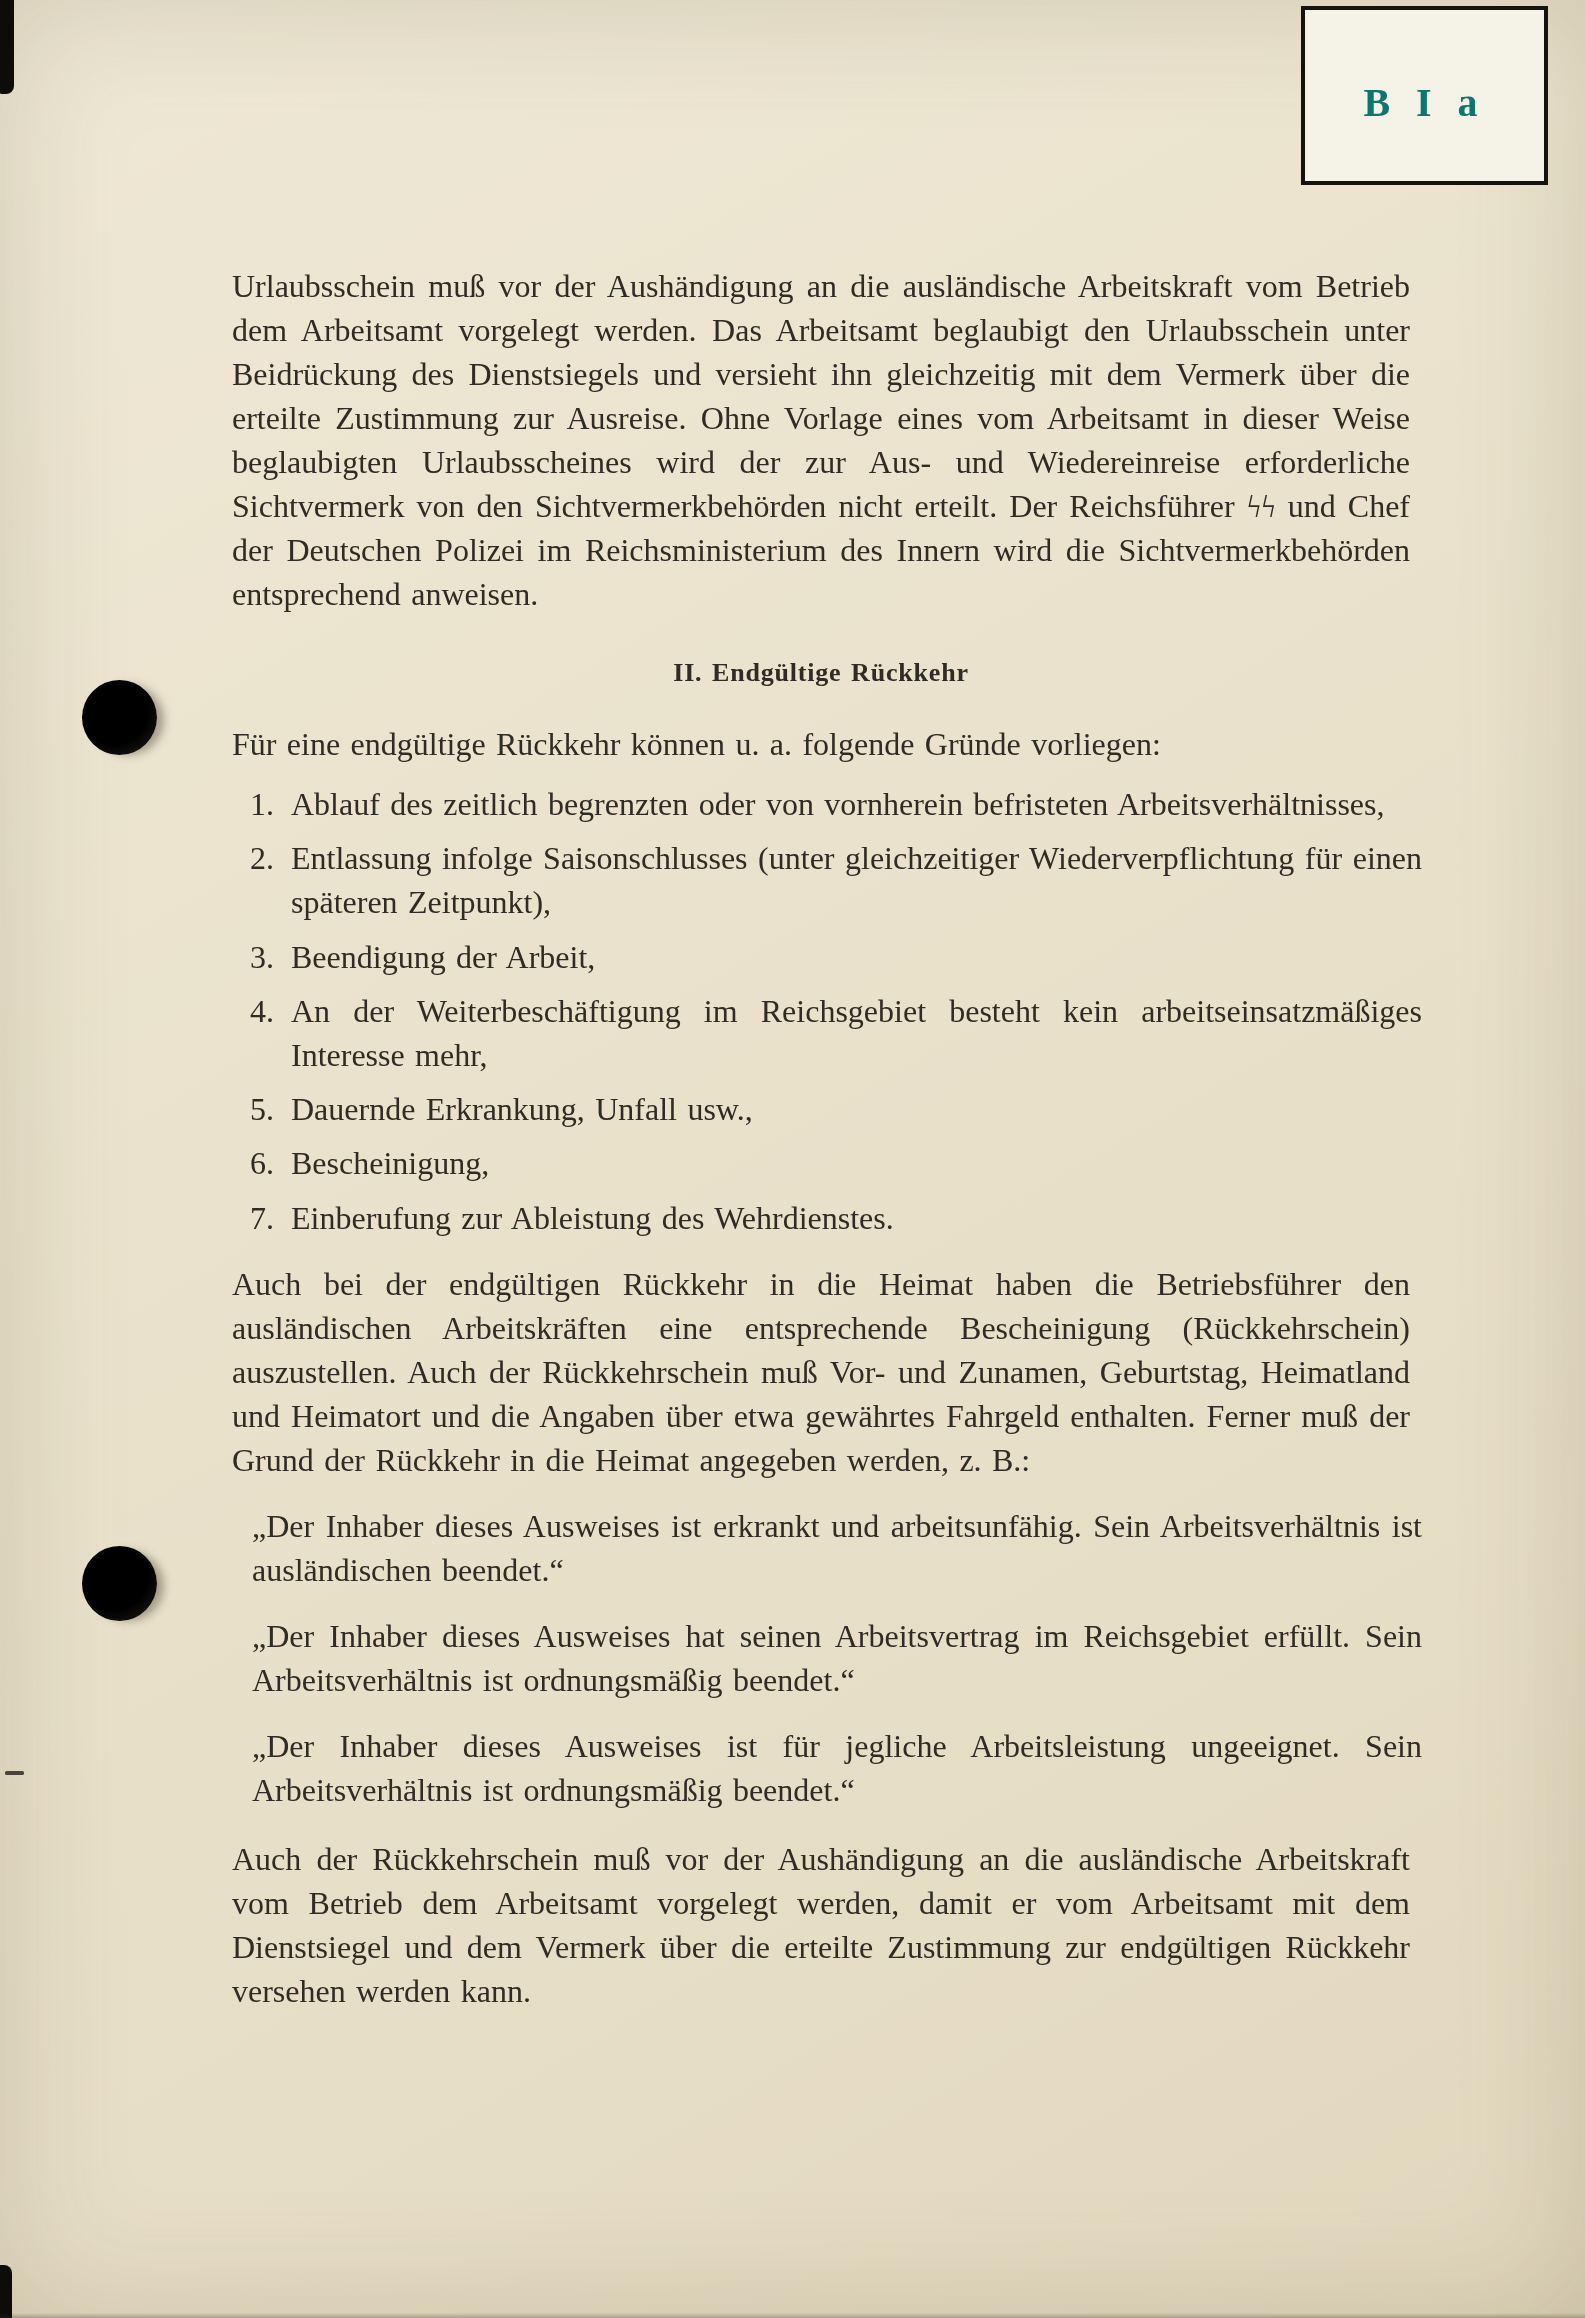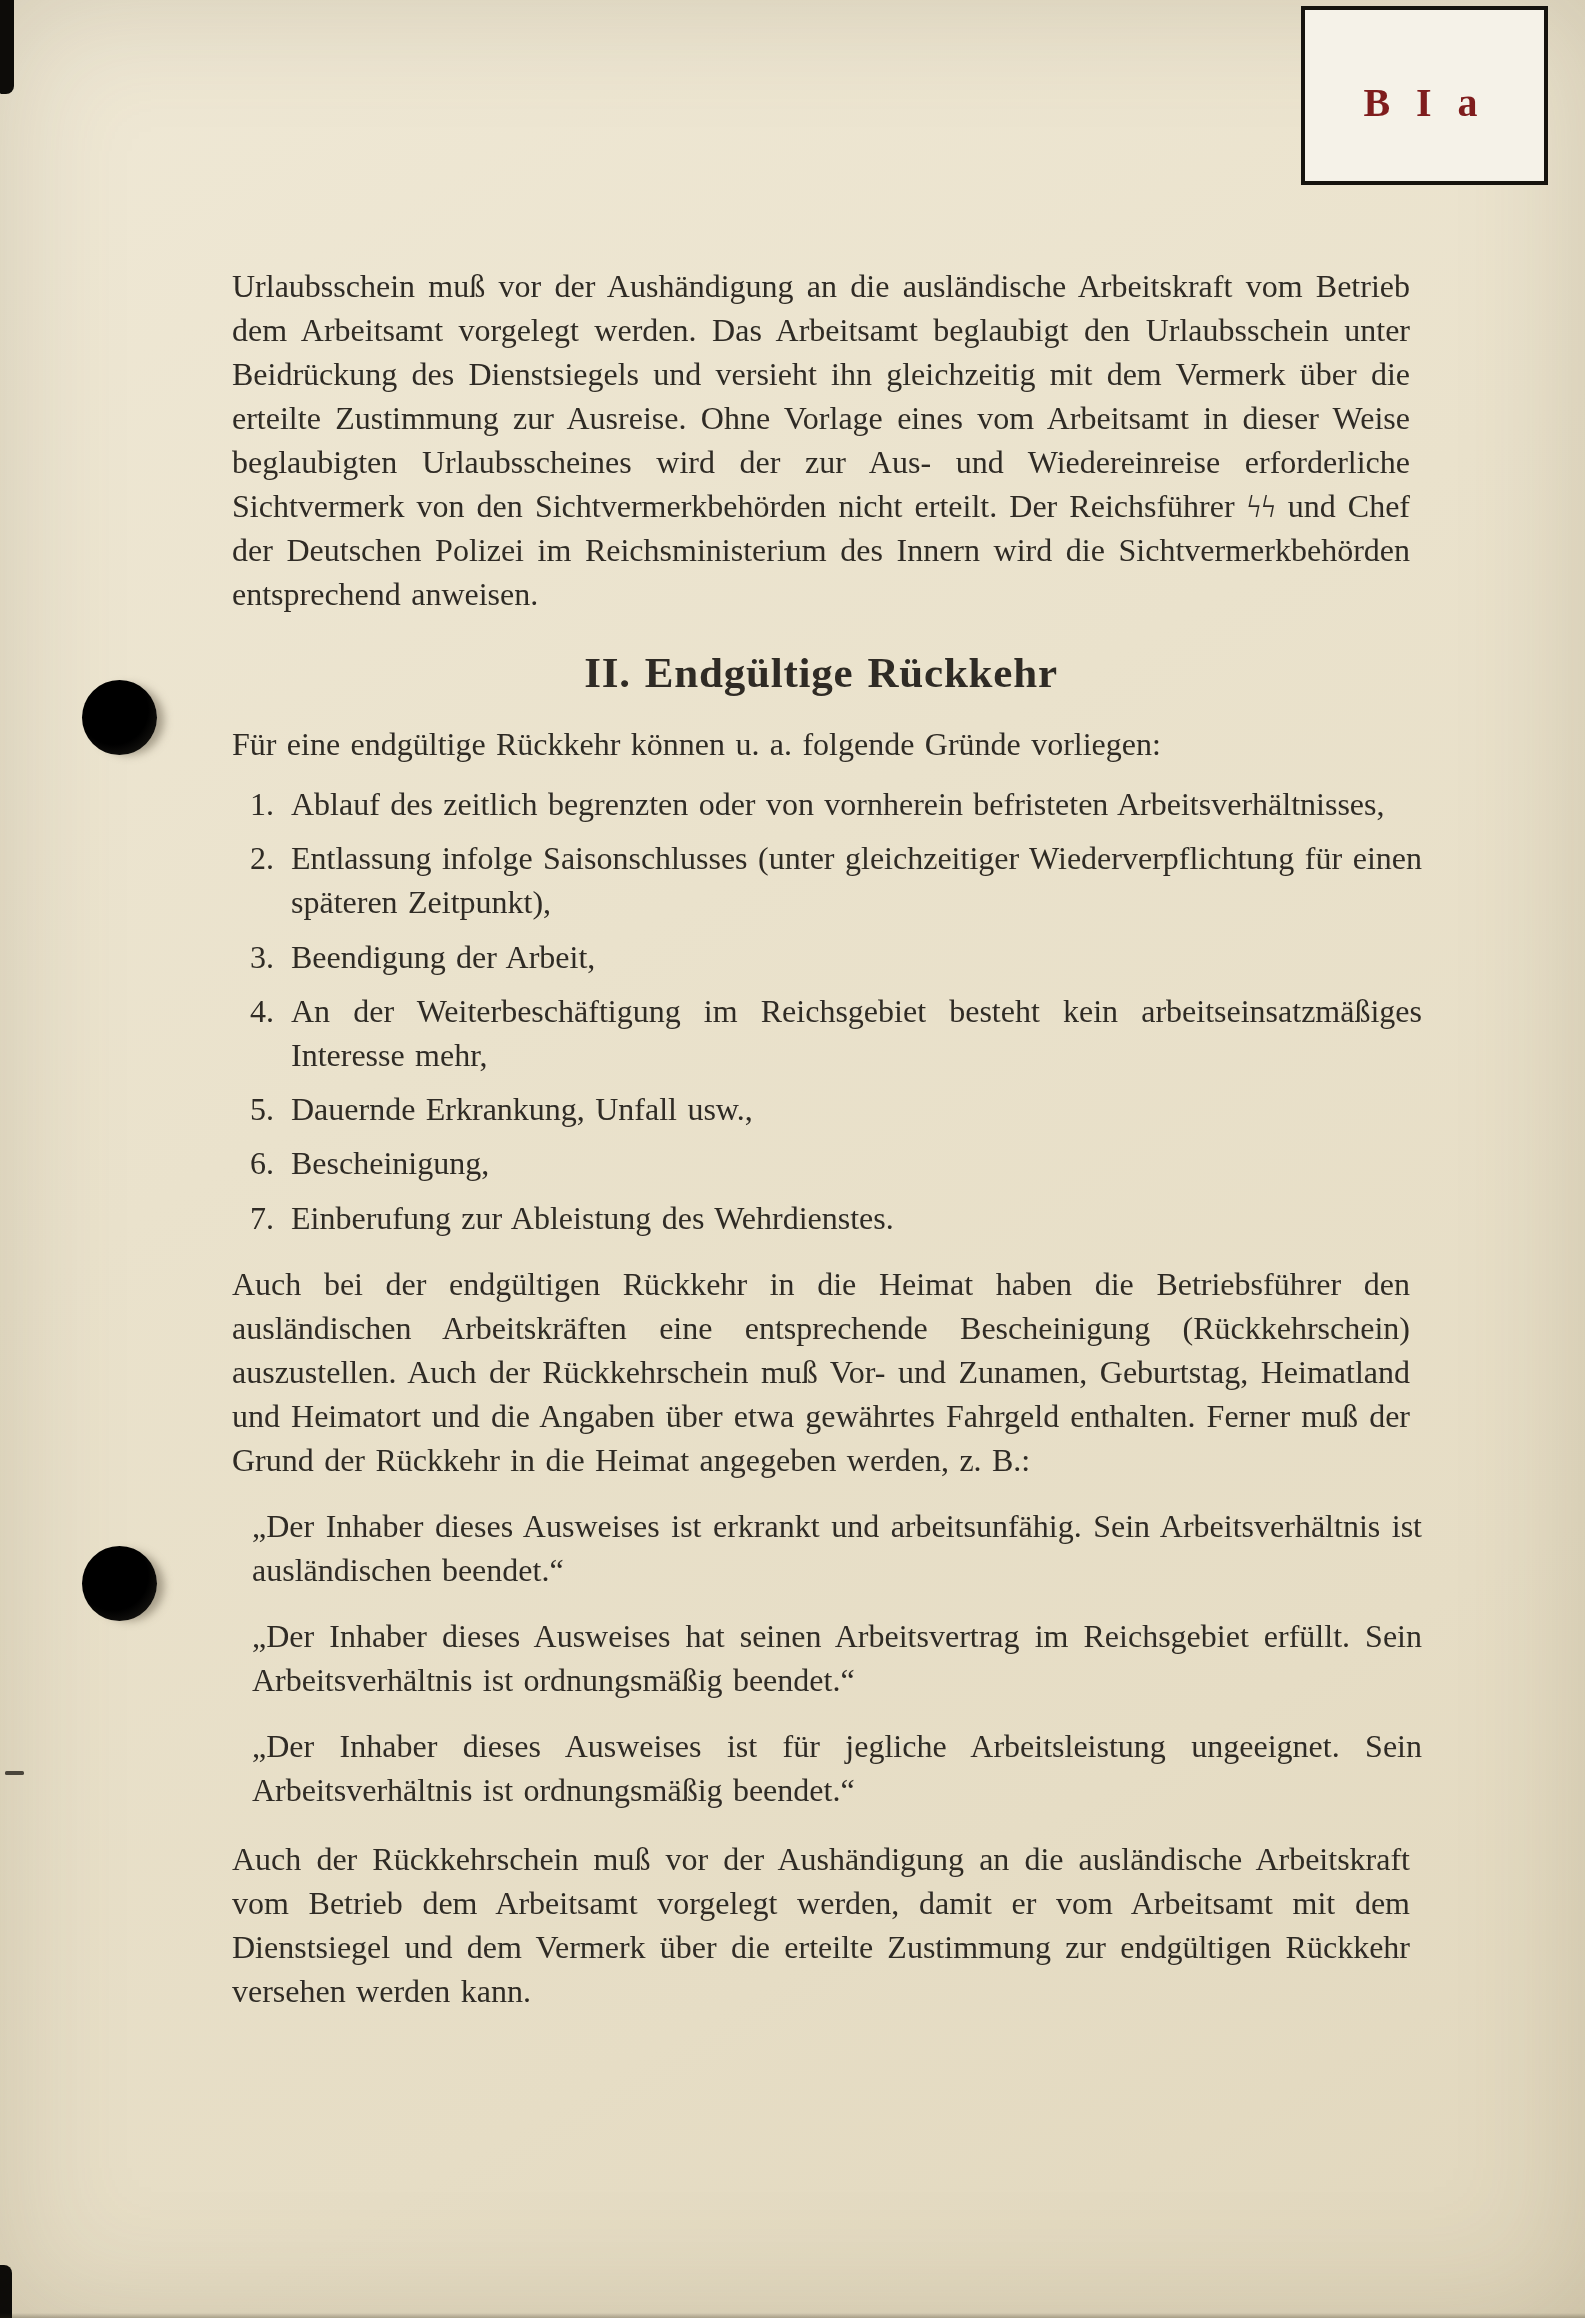--- a/index.html
+++ b/index.html
@@ -41,21 +41,21 @@
   .tab-box {
     position: absolute;
     left: 1301px; top: 6.3px;
     width: 247px; height: 179px;
     border: 4px solid #15130e;
     background: #f5f2e8;
     display: flex; align-items: center; justify-content: center;
   }
   .tab-label {
     font-size: 40px; font-weight: bold; letter-spacing: 8px;
-    color: #7f1d1d; padding-top: 14.3px;
+    color: #0f766e; padding-top: 14.3px;
   }
   .page-number {
     position: absolute;
     left: 220px; top: 152px; width: 1202px;
     text-align: center;
     font-size: 32px; letter-spacing: 2.4px; word-spacing: 6.3px;
     color: #33302a;
   }
   
   .content {
@@ -63,21 +63,21 @@
     left: 220px; top: 252px; width: 1202px;
     font-size: 32px; line-height: 44px;
     text-align: justify;
     word-spacing: 2.4px;
     color: #2f2b25;
   }
   .body-par { margin: 12px; }
   .section-heading {
     text-align: center;
     font-weight: bold;
-    font-size: 43px;
+    font-size: 26px;
     margin: 35px 0 27px 0;
     letter-spacing: 0.8px;
   }
   .intro-line { margin-bottom: 16px; }
   .reasons { margin: 3.2px 0 22px 0; }
   .reason { display: flex; margin: 0 0 10.3px 0; }
   .reason-num { flex: 0 0 41px; margin-left: 30px; }
   .reason-text { flex: 1; text-align: justify; }
   .quote { margin: 22px 0 0 32px; text-align: justify; }
   .par-middle { margin-top: 4.8px; }

